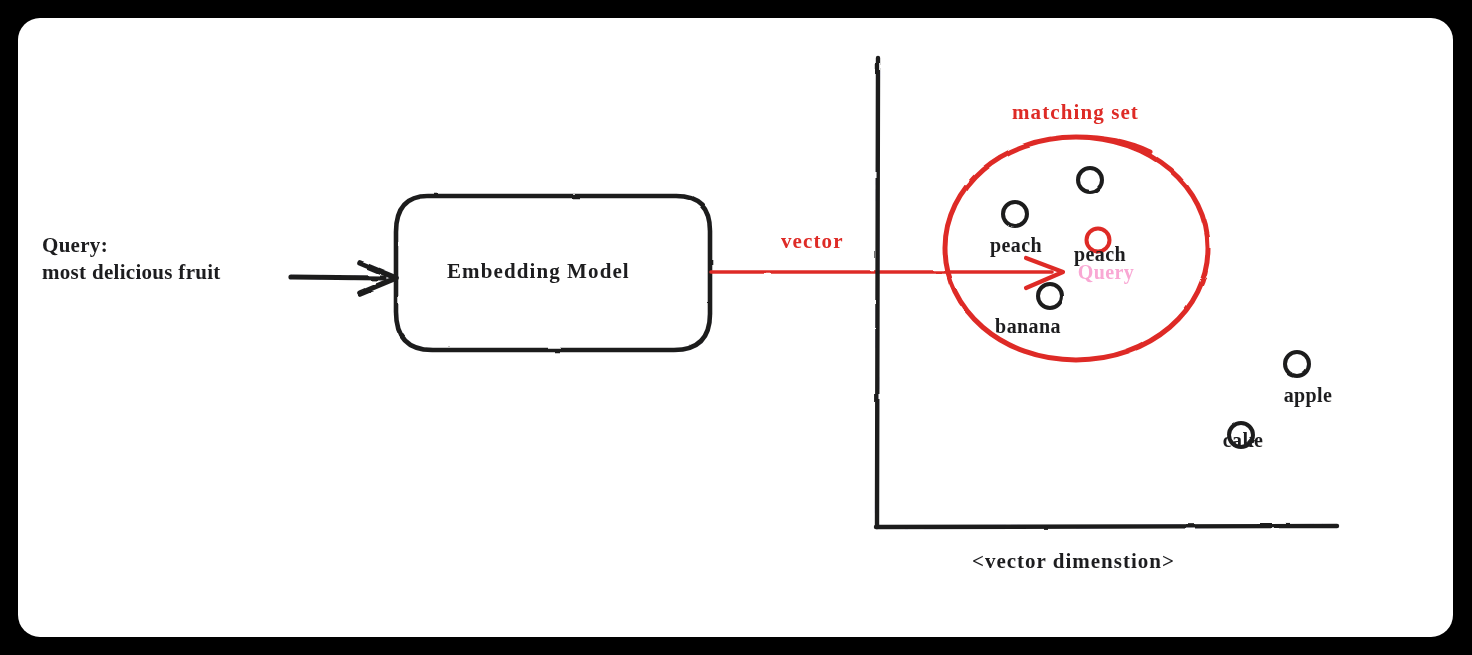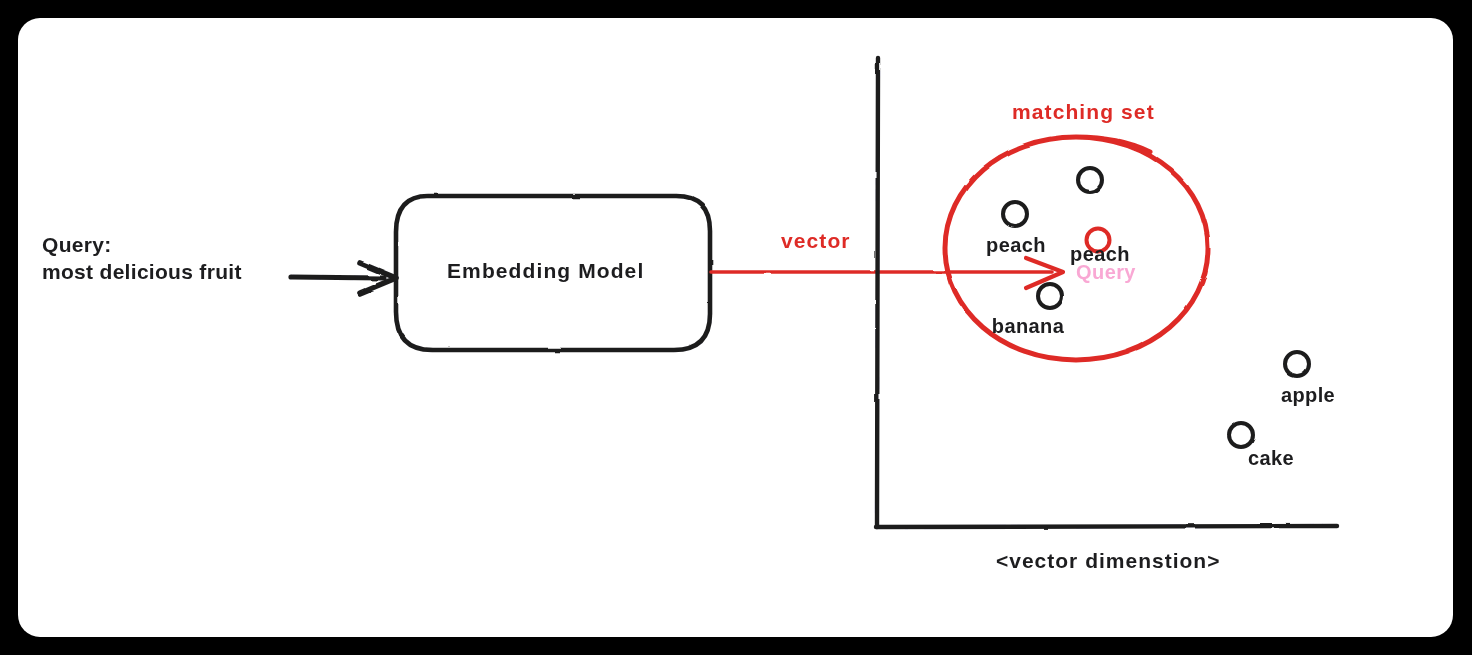--- a/index.html
+++ b/index.html
@@ -30,21 +30,21 @@
   }
   .layer {
     position: absolute;
     left: 0;
     top: 0;
     width: 1472px;
     height: 655px;
     pointer-events: none;
   }
   .hand {
-    font-family: Liberation Sans, sans-serif;
+    font-family: Liberation Serif, serif;
     font-weight: 600;
     letter-spacing: 0.4px;
   }
   .tx {
     position: absolute;
     white-space: nowrap;
     color: #1d1d1f;
     font-weight: 600;
     letter-spacing: 0.3px;
     line-height: 1.28;
@@ -89,21 +89,21 @@
     white-space: nowrap;
     font-size: 20px;
     font-weight: 600;
     color: #1d1d1f;
     letter-spacing: 0.4px;
     transform: translateX(-50%);
   }
   .point-label.red { color: #f9a8d4; }
 
   #axis-caption {
-    left: 996px;
+    left: 972px;
     top: 548px;
     font-size: 21px;
     letter-spacing: 1px;
   }
 </style>
 </head>
 <body>
 
 <div id="canvas">
 
@@ -169,17 +169,17 @@
 
   <div class="tx hand red" id="vector-label">vector</div>
 
   <div class="tx hand red" id="matching-set-label">matching set</div>
 
   <div class="point-label hand" style="left:1100px; top:200px;margin-top:43px;">peach</div>
   <div class="point-label hand" style="left:1016px; top:234px;">peach</div>
   <div class="point-label hand red" style="left:1106px; top:261px;">Query</div>
   <div class="point-label hand" style="left:1028px; top:315px;">banana</div>
   <div class="point-label hand" style="left:1308px; top:384px;">apple</div>
-  <div class="point-label hand" style="left:1243px; top:447px;margin-left:28px;">cake</div>
+  <div class="point-label hand" style="left:1243px; top:429px;">cake</div>
 
   <div class="tx hand" id="axis-caption">&lt;vector dimenstion&gt;</div>
 
 </div>
 
 </body></html>

